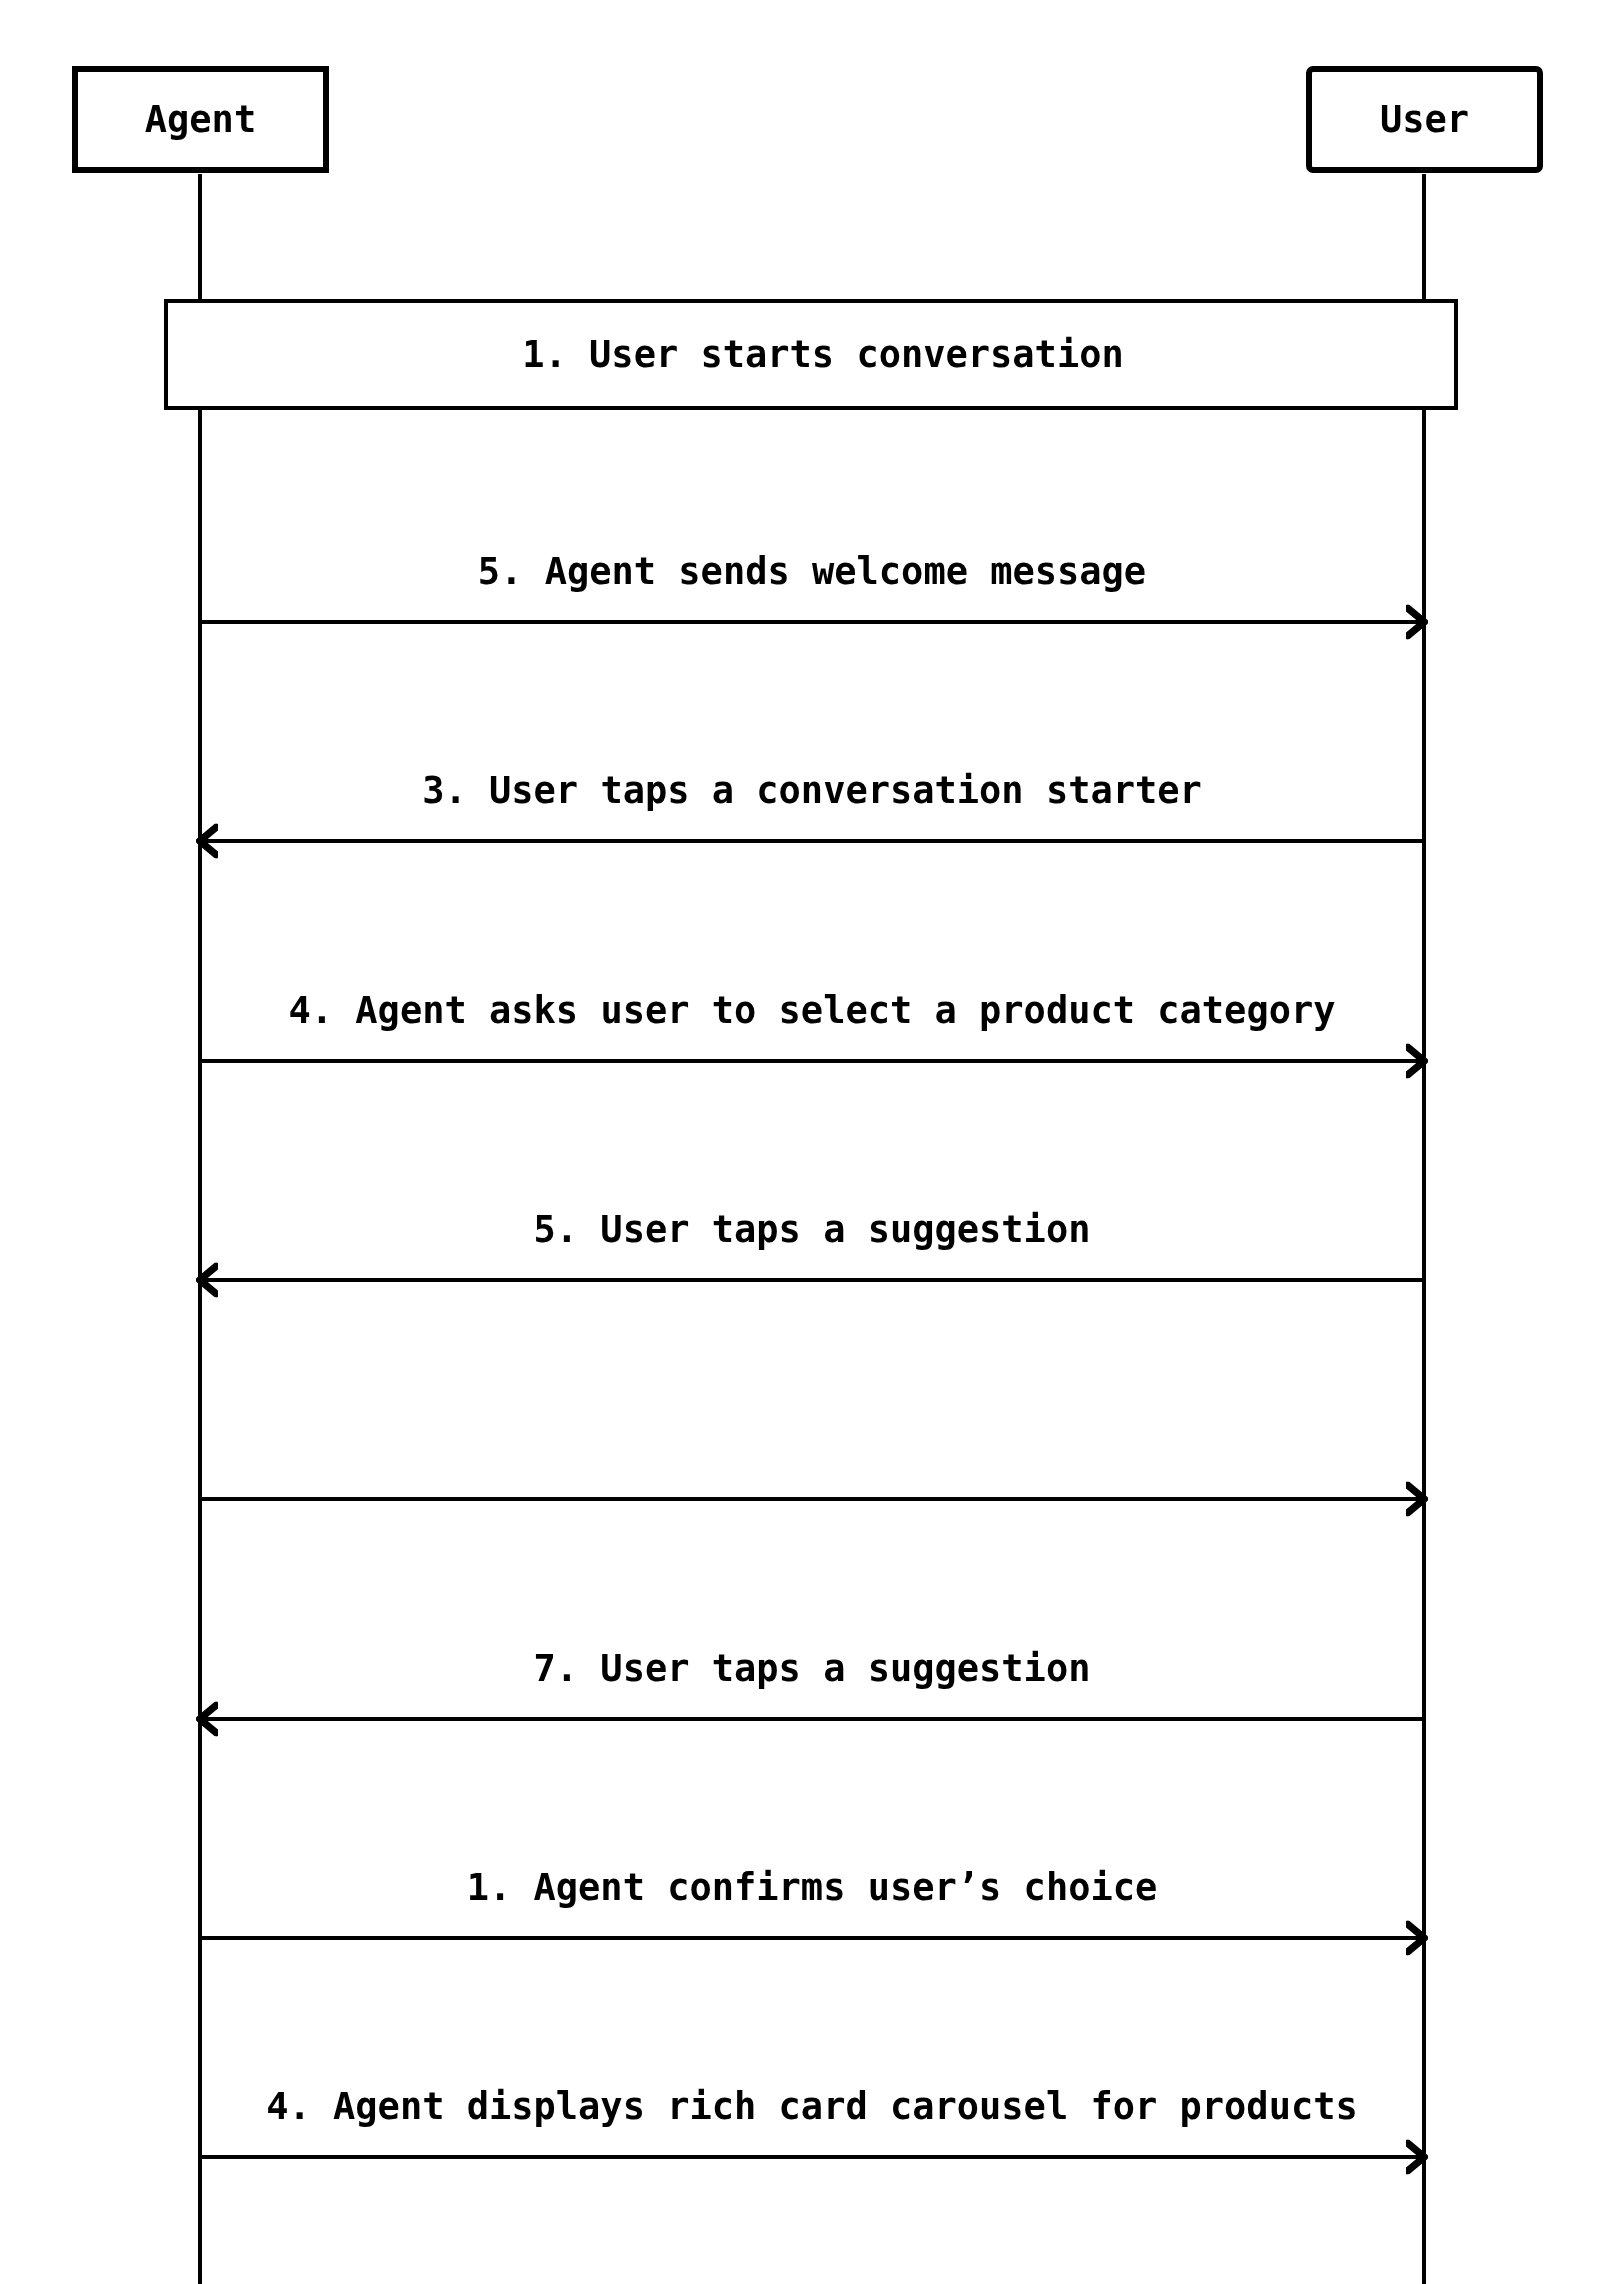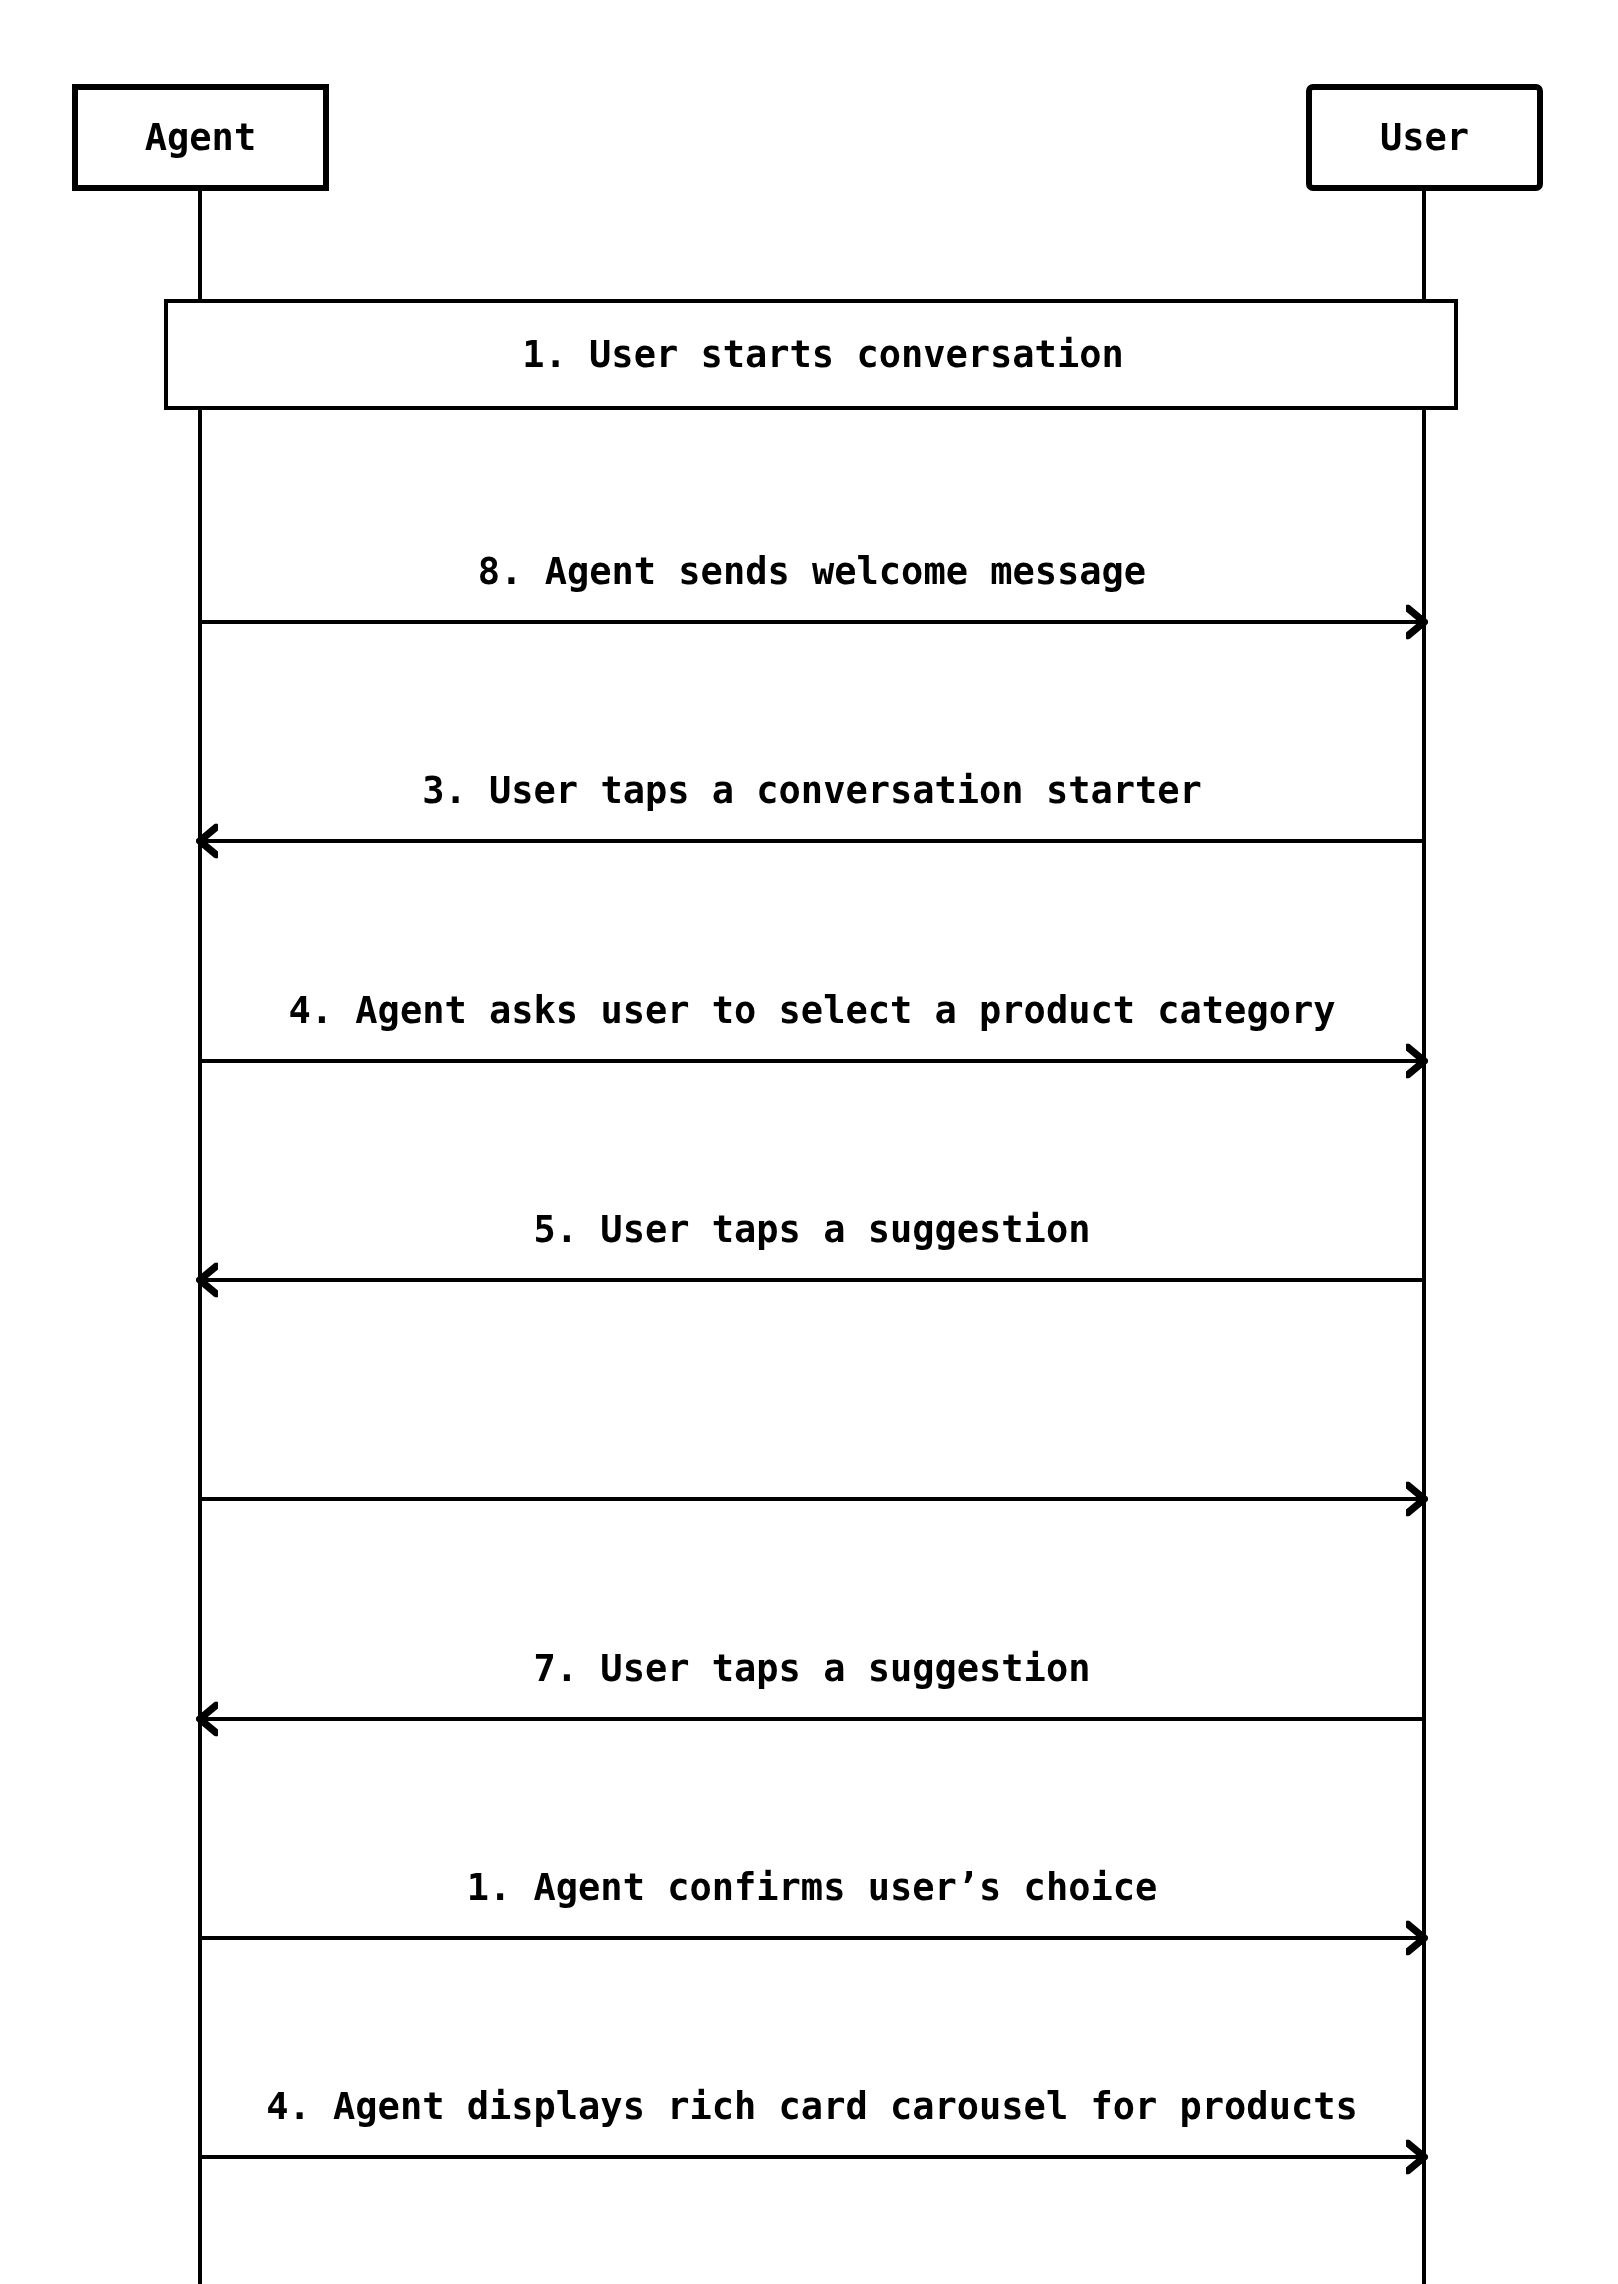--- a/index.html
+++ b/index.html
@@ -22,21 +22,21 @@
   
   .actor {
     position:absolute; height:107px;
     border:6px solid #000; background:#ffffff;
     box-sizing:border-box;
     display:flex; align-items:center; justify-content:center;
     font-size:37px; letter-spacing:0;
   }
   .actor.agent { left:72px;  width:257px; }
   .actor.user  { left:1306px; width:237px;border-radius:7px; }
-  .actor.top    { top:84px; }
+  .actor.top    { top:66px; }
 
   
   .note {
     position:absolute; left:164px; top:299px;
     width:1294px; height:111px;
     border:4.1px solid #000; background:#ffffff;
     box-sizing:border-box;
     display:flex; align-items:center; justify-content:center;
     font-size:37px; white-space:pre;padding-left:24px;
   }
@@ -70,21 +70,21 @@
   </div>
   <div class="actor user top">
     <span>User</span>
   </div>
 
   <div class="note">
     <span>1. User starts conversation</span>
   </div>
 
   <div class="msg" style="top:505px">
-    <div class="lbl">8. Agent sends welcome message</div>
+    <div class="lbl">5. Agent sends welcome message</div>
     <div class="shaft">
       <svg class="head right" viewBox="0 0 48 76">
           <path d="M4 8 L40 38 L4 68" fill="none" stroke="#000" stroke-width="16" stroke-linecap="round" stroke-linejoin="round"></path>
         </svg>
     </div>
   </div>
 
   <div class="msg" style="top:724px">
     <div class="lbl">3. User taps a conversation starter</div>
     <div class="shaft">

